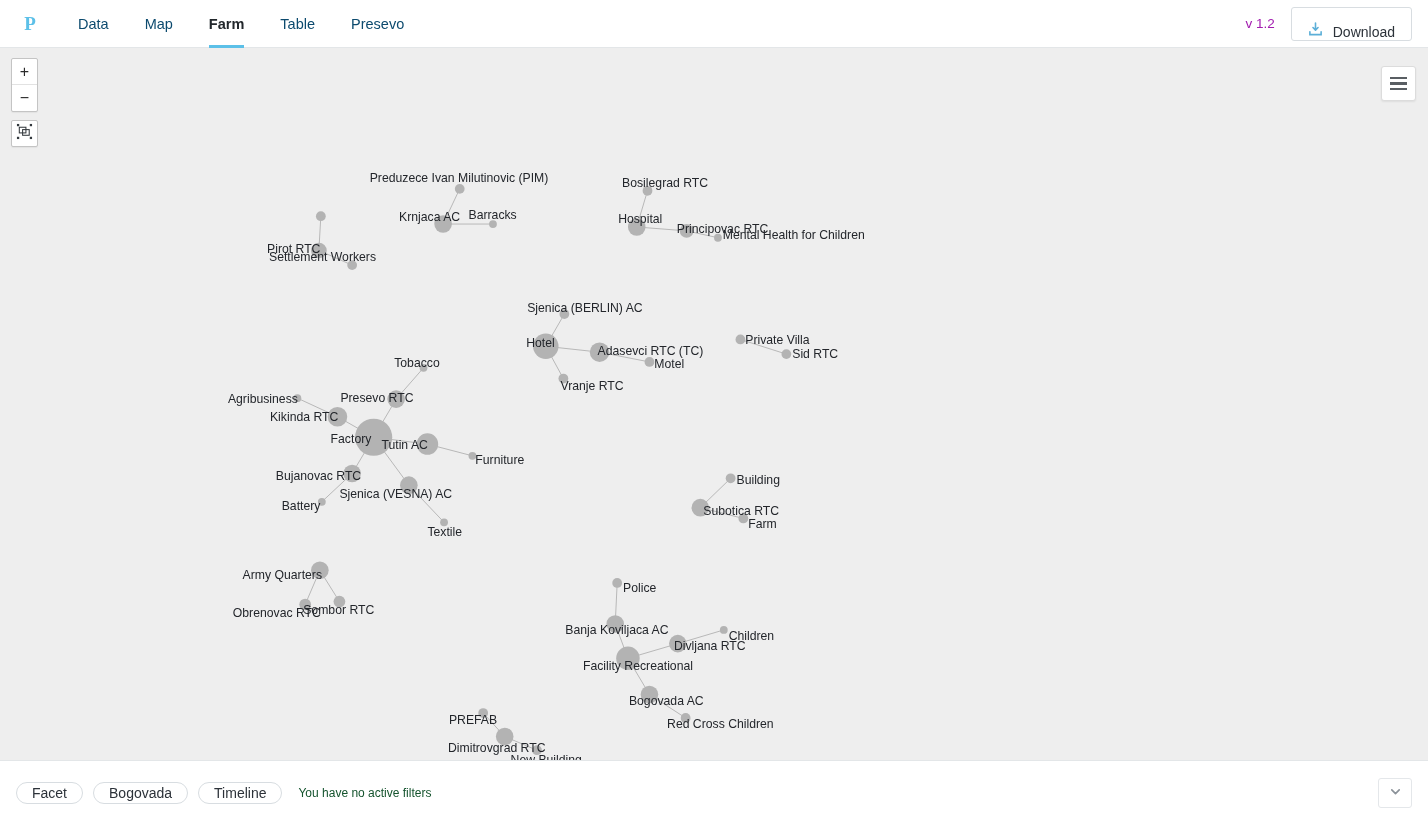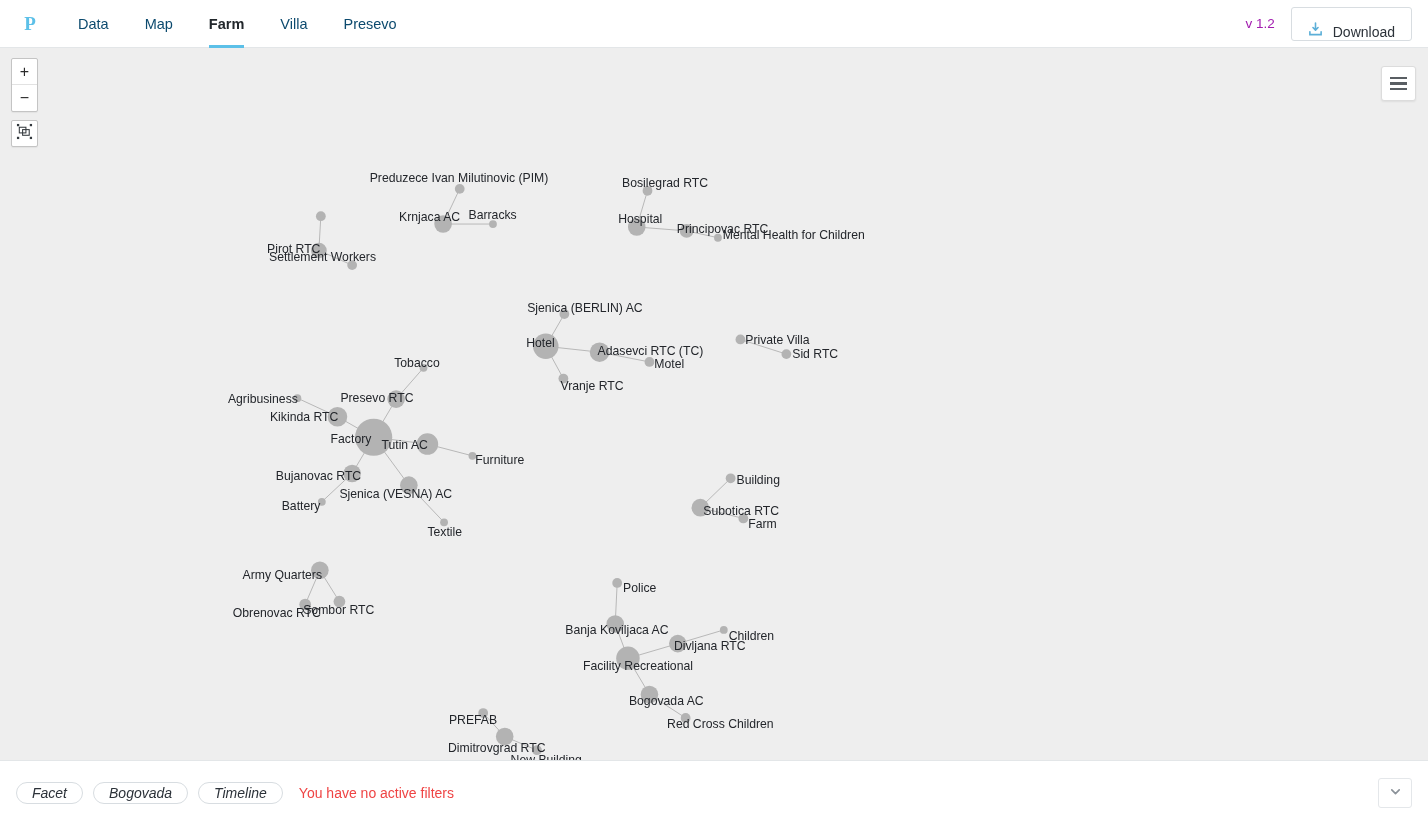--- a/index.html
+++ b/index.html
@@ -91,23 +91,23 @@
   .footer {
     height: 64px; min-height: 64px; background: #fff;
     border-top: 1px solid #e3e6e8;
     display: flex; align-items: center; padding: 0 16px;
     position: relative;
   }
   .fbtn {
     border: 1px solid #d8dde1; background: #fff; border-radius: 15px;
     height: 22px; padding: 0 15px; margin-right: 10px; cursor: pointer;
     font-size: 14px; color: #2c3239;
-    display: flex; align-items: center; font-style: italic;
-  }
-  .no-filters { font-size: 14px; color: #ef4444; margin-left: 6px; }
+    display: flex; align-items: center;
+  }
+  .no-filters { font-size: 12px; color: #14532d; margin-left: 6px; }
   .collapse-btn {
     margin-left: auto; width: 34px; height: 30px;
     border: 1px solid #e4e7ea; border-radius: 3px; background: #fff;
     display: flex; align-items: center; justify-content: center; cursor: pointer;
     color: #8b9299; font-size: 13px;
   }
 </style>
 </head>
 <body>
 
@@ -119,21 +119,21 @@
         <div class="nav-tab">
           <span>Data</span>
         </div>
         <div class="nav-tab">
           <span>Map</span>
         </div>
         <div class="nav-tab active">
           <span>Farm</span>
         </div>
         <div class="nav-tab">
-          <span>Villa</span>
+          <span>Table</span>
         </div>
         <div class="nav-tab">
           <span>Presevo</span>
         </div>
       </div>
     <div class="header-right">
       <span class="version">v 1.2</span>
       <button class="dl-btn">
         <span>
           <svg width="15" height="15" viewBox="0 0 16 16" aria-hidden="true">

